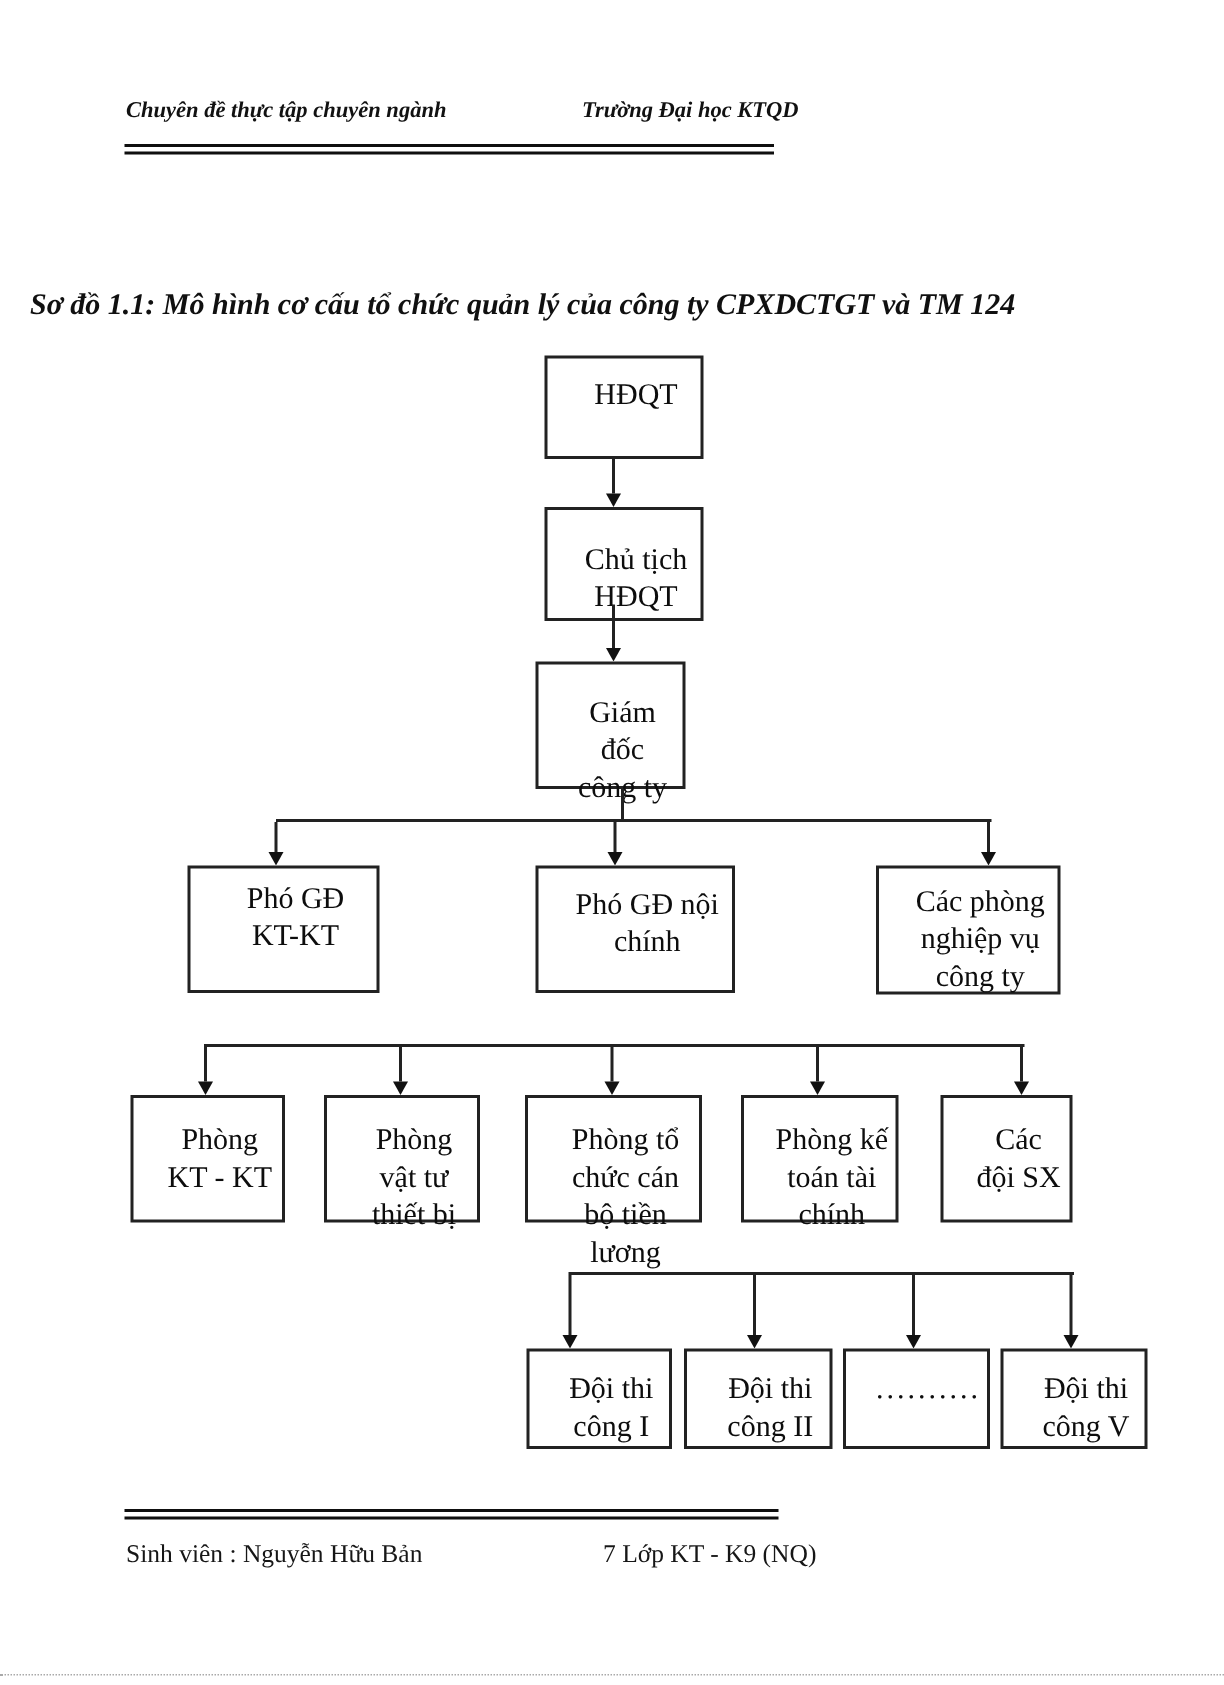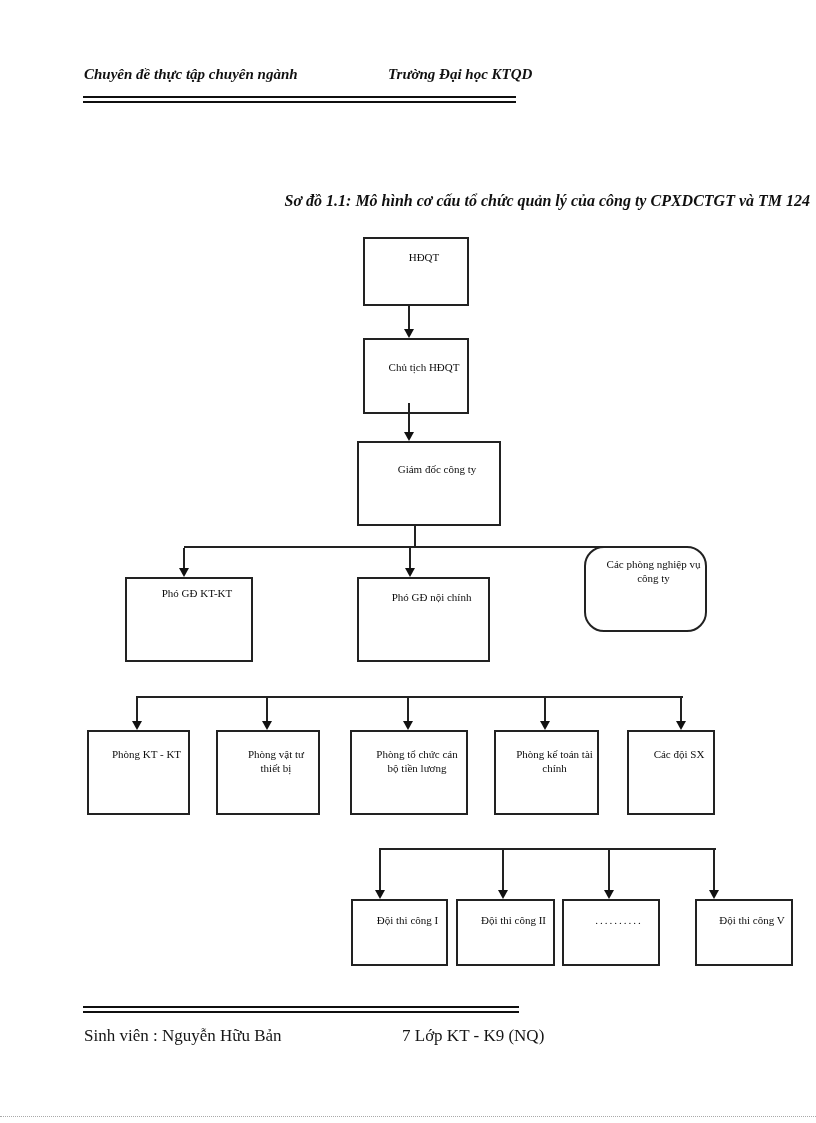--- a/index.html
+++ b/index.html
@@ -31,38 +31,38 @@
     position: absolute;
     font-size: 17px;
     white-space: nowrap;
     color: #161616;
   }
   .diagram-title {
     position: absolute;
     left: 20px;
     top: 192px;
     width: 790px;
-    text-align: right;
-    font-size: 16px;
+    text-align: left;
+    font-size: 20px;
     font-weight: bold;
     font-style: italic;
     color: #101010;
     white-space: nowrap;
   }
   
   .obox {
     position: absolute;
     box-sizing: border-box;
     border: 2px solid #222222;
     background: #ffffff;
     display: flex;
     justify-content: center;
     align-items: flex-start;
     text-align: center;
-    font-size: 11px;
+    font-size: 20px;
     line-height: 1.25;
     color: #0d0d0d;
     padding-left: 20px;
     padding-right: 4px;
   }
   .dots { letter-spacing: 2px; }
   .vline { position: absolute; width: 2px; background: #222222; }
   .hline { position: absolute; height: 2px; background: #222222; }
   .arrowhead {
     position: absolute;
@@ -91,34 +91,34 @@
   <div class="obox" style="left:363px; top:237px; width:106px; height:69px; padding-top:12px;">HĐQT</div>
 
   <div class="vline" style="left:408px; top:306px; height:23px;"></div>
   <div class="arrowhead" style="left:404px; top:329px;"></div>
 
   <div class="obox" style="left:363px; top:338px; width:106px; height:76px; padding-top:21px;">Chủ tịch HĐQT</div>
 
   <div class="vline" style="left:408px; top:403px; height:29px;"></div>
   <div class="arrowhead" style="left:404px; top:432px;"></div>
 
-  <div class="obox" style="left:357px; top:441px; width:144px; height:85px; padding-top:20px;">Giám đốc công ty</div>
+  <div class="obox" style="left:357px; top:441px; width:100px; height:85px; padding-top:20px;">Giám đốc công ty</div>
 
   <div class="vline" style="left:414px; top:526px; height:22px;"></div>
   <div class="hline" style="left:184px; top:546px; width:477px;"></div>
   <div class="vline" style="left:183px; top:548px; height:20px;"></div>
   <div class="arrowhead" style="left:179px; top:568px;"></div>
   <div class="vline" style="left:409px; top:548px; height:20px;"></div>
   <div class="arrowhead" style="left:405px; top:568px;"></div>
   <div class="vline" style="left:658px; top:548px; height:20px;"></div>
   <div class="arrowhead" style="left:654px; top:568px;"></div>
 
   <div class="obox" style="left:125px; top:577px; width:128px; height:85px; padding-top:8px;">Phó GĐ KT-KT</div>
   <div class="obox" style="left:357px; top:577px; width:133px; height:85px; padding-top:12px;">Phó GĐ nội chính</div>
-  <div class="obox" style="left:584px; top:546px; width:123px; height:86px; padding-top:10px;border-radius:20px;">Các phòng nghiệp vụ công ty</div>
+  <div class="obox" style="left:584px; top:577px; width:123px; height:86px; padding-top:10px;">Các phòng nghiệp vụ công ty</div>
 
   <div class="hline" style="left:136px; top:696px; width:547px;"></div>
   <div class="vline" style="left:136px; top:698px; height:23px;"></div>
   <div class="arrowhead" style="left:132px; top:721px;"></div>
   <div class="vline" style="left:266px; top:698px; height:23px;"></div>
   <div class="arrowhead" style="left:262px; top:721px;"></div>
   <div class="vline" style="left:407px; top:698px; height:23px;"></div>
   <div class="arrowhead" style="left:403px; top:721px;"></div>
   <div class="vline" style="left:544px; top:698px; height:23px;"></div>
   <div class="arrowhead" style="left:540px; top:721px;"></div>
@@ -137,20 +137,20 @@
   <div class="vline" style="left:502px; top:850px; height:40px;"></div>
   <div class="arrowhead" style="left:498px; top:890px;"></div>
   <div class="vline" style="left:608px; top:850px; height:40px;"></div>
   <div class="arrowhead" style="left:604px; top:890px;"></div>
   <div class="vline" style="left:713px; top:850px; height:40px;"></div>
   <div class="arrowhead" style="left:709px; top:890px;"></div>
 
   <div class="obox" style="left:351px; top:899px; width:97px; height:67px; padding-top:13px;">Đội thi công I</div>
   <div class="obox" style="left:456px; top:899px; width:99px; height:67px; padding-top:13px;">Đội thi công II</div>
   <div class="obox dots" style="left:562px; top:899px; width:98px; height:67px; padding-top:13px;">..........</div>
-  <div class="obox" style="left:667px; top:899px; width:98px; height:67px; padding-top:13px;margin-left:28px;">Đội thi công V</div>
+  <div class="obox" style="left:667px; top:899px; width:98px; height:67px; padding-top:13px;">Đội thi công V</div>
 
   <div class="double-rule" style="left:83px; top:1006px; width:436px;"></div>
   <span class="ftr-text" style="left:84px; top:1026px;">Sinh viên : Nguyễn Hữu Bản</span>
   <span class="ftr-text" style="left:402px; top:1026px;"><span>7</span> <span>Lớp KT - K9 (NQ)</span></span>
 
   <div class="dotted-bottom" style="top:1116px;"></div>
 </div>
 
 </body></html>

